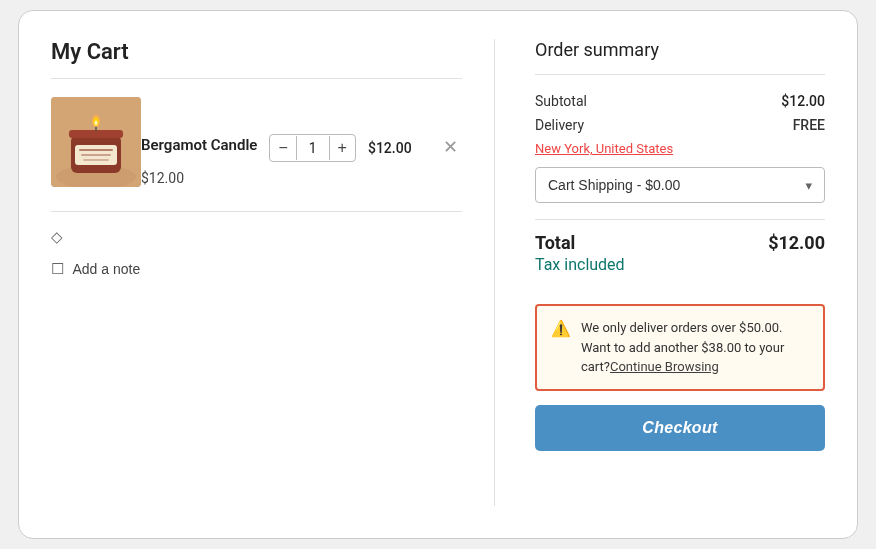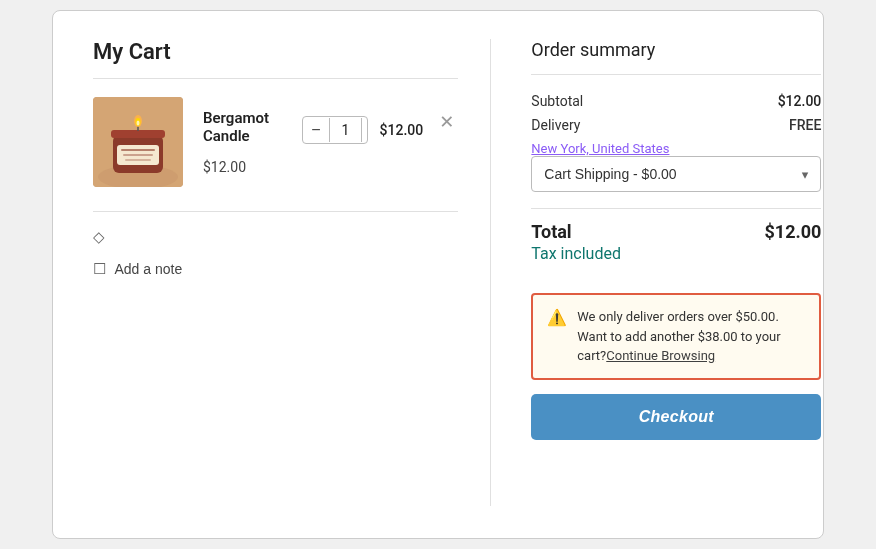--- a/index.html
+++ b/index.html
@@ -7,24 +7,24 @@
       font-family: -apple-system, BlinkMacSystemFont, 'Segoe UI', Roboto, sans-serif;
       background: #f0f0f0;
       display: flex;
       align-items: center;
       justify-content: center;
       min-height: 100vh;
     }
     .window {
       background: #fff;
       border: 1px solid #ccc;
-      border-radius: 8px;
-      width: 772px;
+      border-radius: 15px;
+      width: 840px;
       min-height: 529px;
-      padding: 28px 32px 32px 40px;
+      padding: 28px 32px 32px 32px;
       display: flex;
       gap: 40px;
       position: relative;
     }
     
     .left-panel {
       flex: 1;
       border-right: 1px solid #e0e0e0;
       padding-right: 32px;
     }
@@ -35,22 +35,22 @@
       margin-bottom: 14px;
     }
     .divider {
       border: none;
       border-top: 1px solid #e0e0e0;
       margin-bottom: 18px;
     }
     
     .cart-item {
       display: flex;
-      align-items: center;
-      gap: 20px;
+      align-items: flex-end;
+      gap: 0;
       padding-bottom: 20px;
     }
     .product-image {
       width: 90px;
       height: 90px;
       border-radius: 4px;
       background: #c8a882;
       flex-shrink: 0;
       overflow: hidden;
       position: relative;
@@ -157,23 +157,23 @@
       color: #333;
       margin-bottom: 8px;
       align-items: center;
     }
     .summary-row .label { color: #333; }
     .summary-row .value { color: #222; font-weight: 500; }
     .free-label { color: #333; font-weight: 500; }
     .location-link {
       display: block;
       font-size: 13px;
-      color: #8b5cf6;
+      color: #ef4444;
       text-decoration: underline;
-      margin-bottom: 0;
+      margin-bottom: 11px;
       cursor: pointer;
     }
     .shipping-dropdown {
       display: flex;
       justify-content: space-between;
       align-items: center;
       border: 1px solid #bbb;
       border-radius: 4px;
       padding: 9px 12px;
       font-size: 14px;

